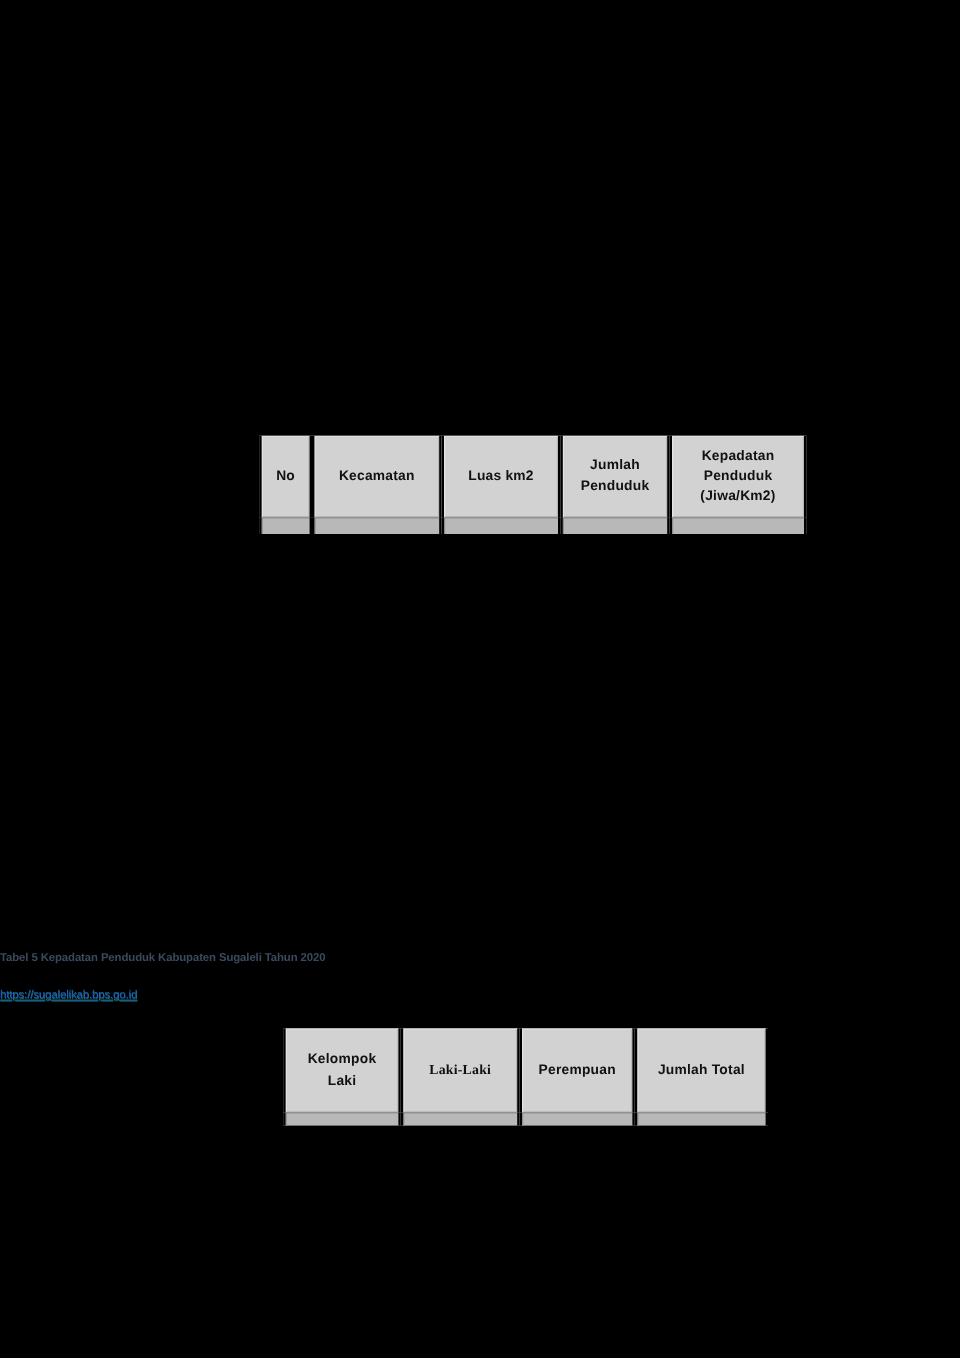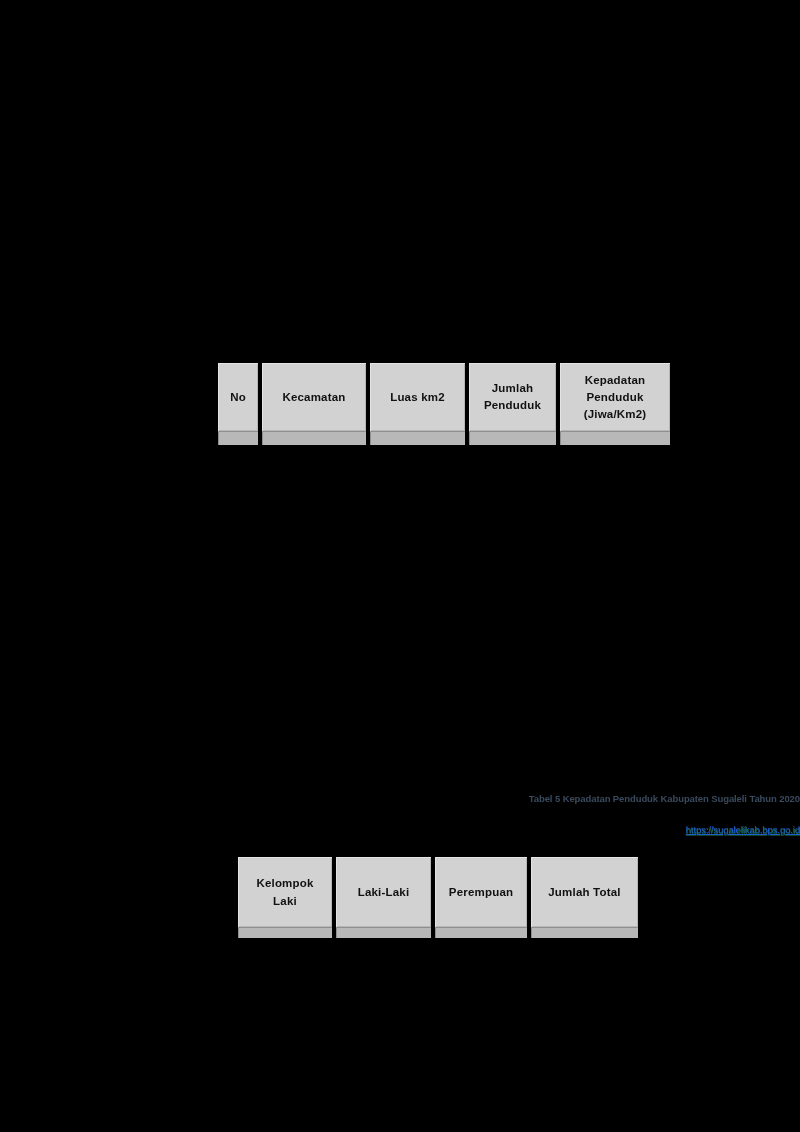--- a/index.html
+++ b/index.html
@@ -77,21 +77,21 @@
   #table-kepadatan .c-luas    { width: 89px; }
   #table-kepadatan .c-jml     { width: 81px; }
   #table-kepadatan .c-kepadat { width: 104px; }
 
   
   .caption-block {
     position: absolute;
     left: 0;
     top: 792px;
     width: 800px;
-    text-align: right;
+    text-align: left;
   }
   .caption-title {
     font-size: 9.5px;
     font-weight: bold;
     color: #3a4a5e;
     letter-spacing: -0.1px;
     line-height: 14px;
     display: block;
     filter: blur(0.25px);
   }
@@ -117,21 +117,21 @@
   }
   #table-kelompok-umur tr.header-row td {
     height: 66px;
     font-size: 11.5px;
     line-height: 18px;
   }
   #table-kelompok-umur tr.clipped-row td {
     height: 7px;
   }
   #table-kelompok-umur .c-umur  { width: 88px; margin-top: 16px; }
-  #table-kelompok-umur .c-laki  { width: 89px; }
+  #table-kelompok-umur .c-laki  { width: 89px; font-family: Liberation Serif, serif; }
   #table-kelompok-umur .c-perem { width: 86px; }
   #table-kelompok-umur .c-total { width: 101px; }
 </style>
 </head>
 <body>
 
 <div class="page">
 
   <table id="table-kepadatan" class="doc-table">
     <tbody>

